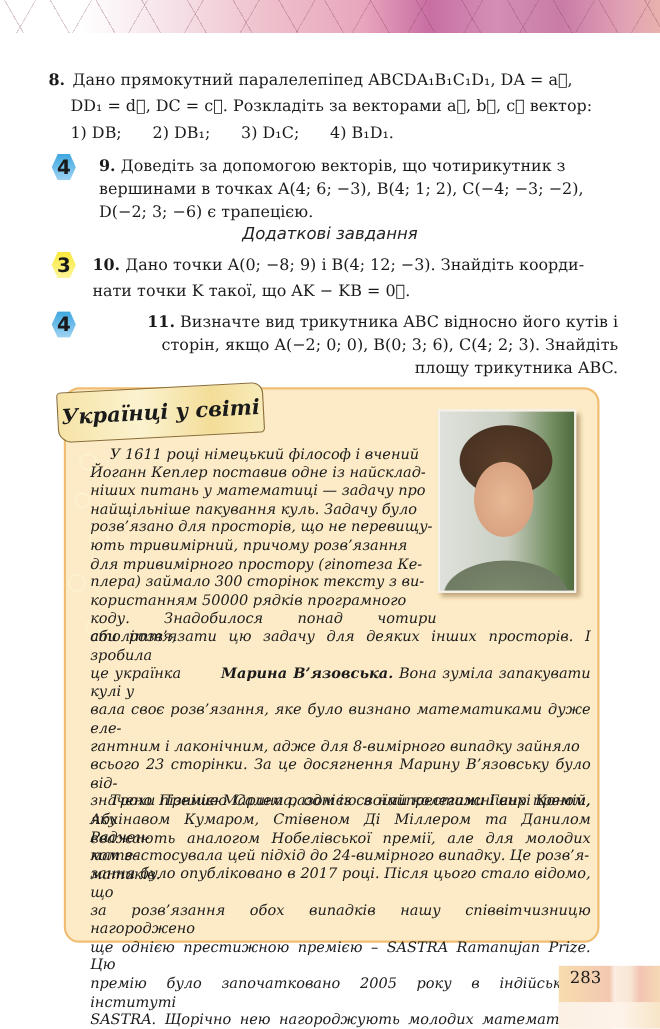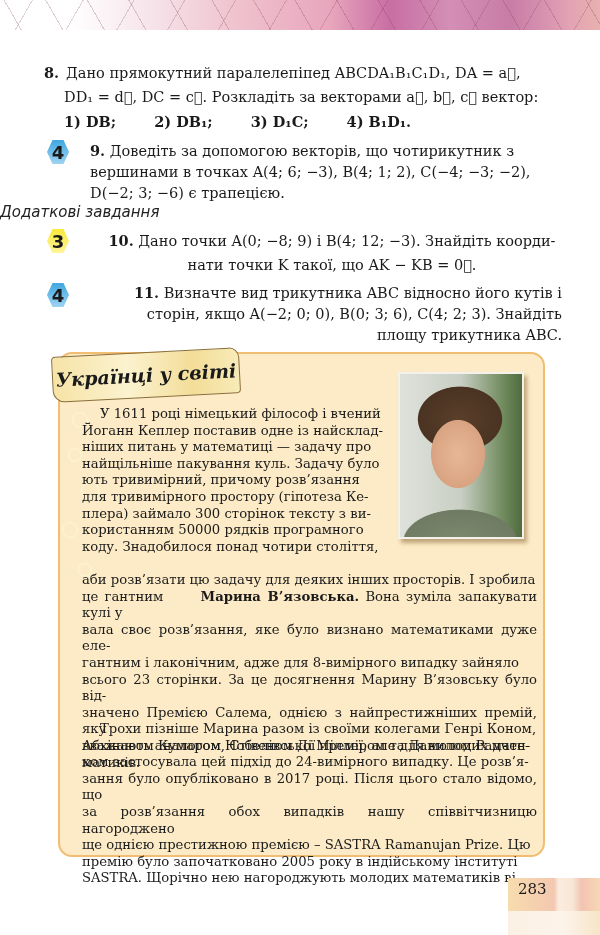--- a/index.html
+++ b/index.html
@@ -19,21 +19,21 @@
   .task .num { font-weight: bold; }
   .badge {
     position: absolute; left: 47px; width: 22px; height: 24px;
     font-family: "DejaVu Sans", "Liberation Sans", sans-serif; font-weight: bold; font-size: 18px;
     display: flex; align-items: center; justify-content: center; color: #1a1a1a;
     clip-path: polygon(25% 0, 75% 0, 100% 50%, 75% 100%, 25% 100%, 0 50%);
   }
   .badge.blue { background: linear-gradient(#3ea7e0, #9ed3f2); }
   .badge.yellow { background: linear-gradient(#fbe83c, #fdf59a); }
 
-  .section-title { position: absolute; left: 0; width: 600px; top: 203px; font-style: italic; font-size: 15px; font-family: "DejaVu Sans", "Liberation Sans", sans-serif; color: #222; }
+  .section-title { position: absolute; left: 0; width: 600px; top: 203px; text-align: center; font-style: italic; font-size: 15px; font-family: "DejaVu Sans", "Liberation Sans", sans-serif; color: #222; }
 
   
   .info-box {
     position: absolute; left: 58px; top: 352px; width: 487px; height: 505px;
     background: #fcebc6; border: 2px solid #f0bd72; border-radius: 14px;
   }
   .deco-left {
     position: absolute; left: 60px; top: 400px; width: 60px; height: 200px;
     background:
       radial-gradient(circle at 20px 20px, transparent 6px, rgba(255,245,210,0.9) 7px, transparent 9px),
@@ -53,60 +53,60 @@
   .photo {
     position: absolute; left: 398px; top: 372px; width: 126px; height: 167px;
     border: 2px solid #f4f0ea; box-shadow: 3px 4px 4px rgba(120,80,30,0.45);
     background:
       radial-gradient(ellipse 38px 48px at 58px 80px, #e7b895 0%, #d9a382 70%, transparent 72%),
       radial-gradient(ellipse 52px 40px at 60px 45px, #5a3f2a 0%, #4a3322 80%, transparent 82%),
       radial-gradient(ellipse 70px 40px at 60px 168px, #7d8a6f 0%, #6f7b62 80%, transparent 82%),
       linear-gradient(90deg, #dfe2dc 0%, #c9cfc3 50%, #6f8a5c 85%, #4f6b3f 100%);
   }
   .info-text {
-    position: absolute; left: 80px; width: 455px; font-size: 13.2px; line-height: 16.6px; color: #1a1a1a;
+    position: absolute; left: 80px; width: 455px; font-style: italic; font-size: 13.2px; line-height: 16.6px; color: #1a1a1a;
     text-align: justify;
   }
   .info-text b { font-weight: bold; margin-left: 31px; }
 
   .page-num-block {
     position: absolute; left: 508px; top: 878px; width: 92px; height: 57px;
     background:
       linear-gradient(90deg, #f7dcae 0%, #f3c8b0 50%, #fbece0 55%, #f8e7d6 70%, #f2c4b2 80%, #f6d8b5 100%);
   }
   .page-num-block .lower { position: absolute; left: 0; top: 33px; width: 92px; height: 24px; background: linear-gradient(90deg, #fbf0e3, #fdf3ea 60%, #f7e5c8); }
   .page-num { position: absolute; left: 518px; top: 880px; font-size: 15px; color: #1a1a1a; }
 </style>
 </head>
 <body>
 
 <div class="top-band"></div>
 
 <div class="task" style="top:62px;">
   <div><span class="num" style="margin-left:-20px; display:inline-block; width:22px;">8.</span><span>Дано прямокутний паралелепіпед ABCDA₁B₁C₁D₁, DA = a⃗,</span></div>
   <div style="margin-top:3px;">DD₁ = d⃗, DC = c⃗. Розкладіть за векторами a⃗, b⃗, c⃗ вектор:</div>
-  <div style="margin-top:3px; display:flex; gap:38px;font-weight:bold;">
+  <div style="margin-top:3px; display:flex; gap:28px;">
     <span>1) DB;</span>
     <span>2) DB₁;</span>
     <span>3) D₁C;</span>
     <span>4) B₁D₁.</span>
   </div>
 </div>
 
 <div class="badge blue" style="top:140px;">4</div>
 <div class="task" style="top:140px; left:90px; width:472px;">
   <div><span class="num">9.</span> <span>Доведіть за допомогою векторів, що чотирикутник з</span></div>
   <div>вершинами в точках A(4; 6; −3), B(4; 1; 2), C(−4; −3; −2),</div>
   <div>D(−2; 3; −6) є трапецією.</div>
 </div>
 
 <div class="section-title">Додаткові завдання</div>
 
 <div class="badge yellow" style="top:229px;">3</div>
-<div class="task" style="top:229px; left:96px; width:472px; line-height:24px;text-align:center;">
+<div class="task" style="top:229px; left:84px; width:472px; line-height:24px;">
   <div><span class="num">10.</span> <span>Дано точки A(0; −8; 9) і B(4; 12; −3). Знайдіть коорди-</span></div>
   <div>нати точки K такої, що AK − KB = 0⃗.</div>
 </div>
 
 <div class="badge blue" style="top:283px;">4</div>
 <div class="task" style="top:282px; left:90px; width:472px;text-align:right;">
   <div><span class="num">11.</span> <span>Визначте вид трикутника ABC відносно його кутів і</span></div>
   <div>сторін, якщо A(−2; 0; 0), B(0; 3; 6), C(4; 2; 3). Знайдіть</div>
   <div>площу трикутника ABC.</div>
 </div>
@@ -114,30 +114,31 @@
 <div class="info-box"></div>
 <div class="deco-left"></div>
 <div class="scroll-title">Українці у світі</div>
 <div class="photo"></div>
 
 <div class="info-text" style="top:406px; width:315px; left:82px;">
   <div style="text-indent:18px;">У 1611 році німецький філософ і вчений</div>
   <div>Йоганн Кеплер поставив одне із найсклад-</div>
   <div>ніших питань у математиці — задачу про</div>
   <div>найщільніше пакування куль. Задачу було</div>
+  <div>розв’язано для просторів, що не перевищу-</div>
   <div>ють тривимірний, причому розв’язання</div>
   <div>для тривимірного простору (гіпотеза Ке-</div>
   <div>плера) займало 300 сторінок тексту з ви-</div>
   <div>користанням 50000 рядків програмного</div>
   <div>коду. Знадобилося понад чотири століття,</div>
 </div>
 
 <div class="info-text" style="top:572px; width:455px; left:82px;">
   <div>аби розв’язати цю задачу для деяких інших просторів. І зробила</div>
-  <div><span>це гантним </span><b>Марина В’язовська.</b><span> Вона зуміла запакувати кулі у</span></div>
+  <div><span>це українка </span><b>Марина В’язовська.</b><span> Вона зуміла запакувати кулі у</span></div>
   <div>вала своє розв’язання, яке було визнано математиками дуже еле-</div>
   <div>гантним і лаконічним, адже для 8-вимірного випадку зайняло</div>
   <div>всього 23 сторінки. За це досягнення Марину В’язовську було від-</div>
   <div>значено Премією Салема, однією з найпрестижніших премій, яку</div>
   <div>вважають аналогом Нобелівської премії, але для молодих мате-</div>
   <div>матиків.</div>
 </div>
 
 <div class="info-text" style="top:721px; width:455px; left:82px;">
   <div style="text-indent:18px;">Трохи пізніше Марина разом із своїми колегами Генрі Коном,</div>

